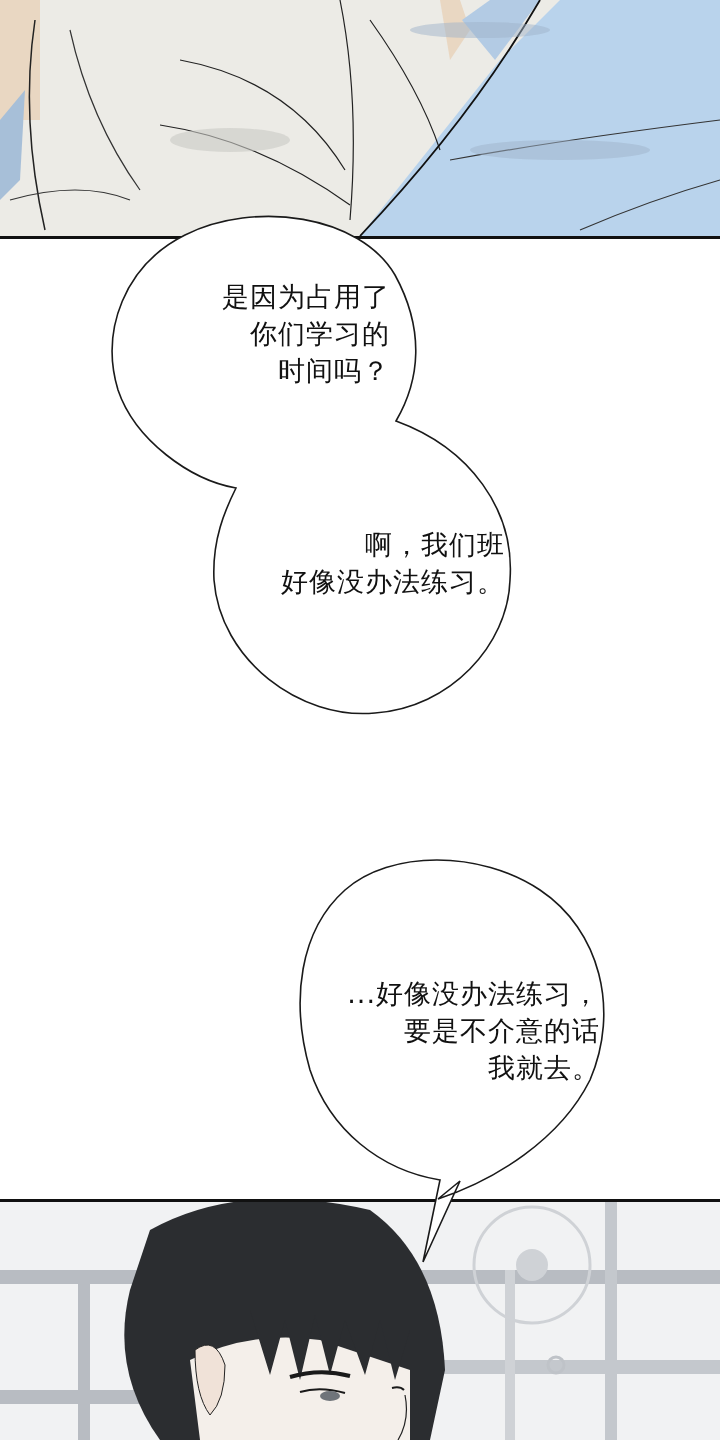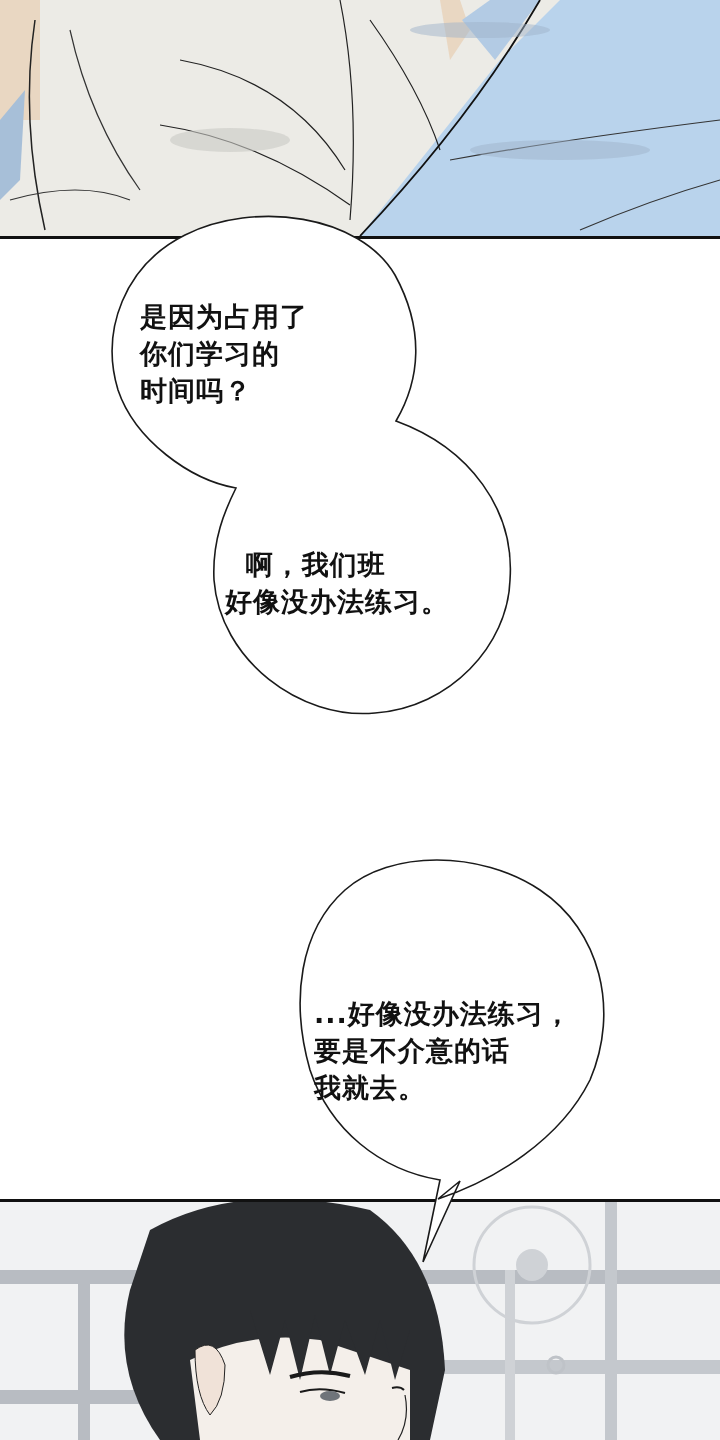--- a/index.html
+++ b/index.html
@@ -2,21 +2,21 @@
 <html><head>
 <meta charset="utf-8">
 <style>
   html, body { margin: 0; padding: 0; }
   body { width: 720px; height: 1440px; position: relative; overflow: hidden; background: #ffffff; font-family: "DejaVu Sans", sans-serif; }
   .panel { position: absolute; left: 0; width: 720px; overflow: hidden; }
   #panel-top { top: 0; height: 236px; }
   #panel-bottom { top: 1200px; height: 240px; }
   .panel-border { position: absolute; left: 0; width: 720px; height: 3px; background: #111; }
   .bubble-svg { position: absolute; left: 0; top: 0; }
-  .bubble-text { position: absolute; font-weight: bold; color: #111; font-size: 27px; line-height: 37px; text-align: left; white-space: pre; letter-spacing: 1px; margin-top: 20px; }
+  .bubble-text { position: absolute; font-weight: normal; color: #111; font-size: 27px; line-height: 37px; text-align: right; white-space: pre; letter-spacing: 1px; }
 </style>
 </head>
 <body>
 
 <div id="panel-top" class="panel">
   <svg width="720" height="236" viewBox="0 0 720 236">
     <rect width="720" height="236" fill="#ecebe6"></rect>
     <rect x="0" y="0" width="40" height="120" fill="#e9d7c2"></rect>
     <path d="M0 120 L25 90 L20 180 L0 200 Z" fill="#a7bfd8"></path>
     <path d="M360 236 L500 60 L560 0 L720 0 L720 236 Z" fill="#b9d3ec"></path>
@@ -67,15 +67,15 @@
 <svg class="bubble-svg" width="720" height="1440" viewBox="0 0 720 1440">
   <path d="M396 421 C420 380 425 330 395 275 C360 215 255 200 185 235 C125 265 100 330 118 390 C135 440 190 480 236 488 C225 510 212 540 214 580 C220 660 300 720 375 713 C450 708 508 645 510 580 C515 510 470 448 396 421 Z" fill="#ffffff" stroke="#1a1a1a" stroke-width="1.6"></path>
   <path d="M438 1199 C495 1180 560 1140 590 1080 C620 1010 600 930 540 890 C480 850 390 850 345 890 C300 930 290 1000 310 1070 C330 1130 380 1170 440 1180 L423 1262 L460 1181 Z" fill="#ffffff" stroke="#1a1a1a" stroke-width="1.6"></path>
 </svg>
 
 <div class="bubble-text" style="left:140px; top:278px; width:250px;">是因为占用了
 你们学习的
 时间吗？</div>
 <div class="bubble-text" style="left:225px; top:526px; width:280px;">  啊，我们班
 好像没办法练习。</div>
-<div class="bubble-text" style="left:314px; top:975px; width:300px;">...好像没办法练习，
+<div class="bubble-text" style="left:300px; top:975px; width:300px;">...好像没办法练习，
 要是不介意的话
 我就去。</div>
 
 </body></html>

